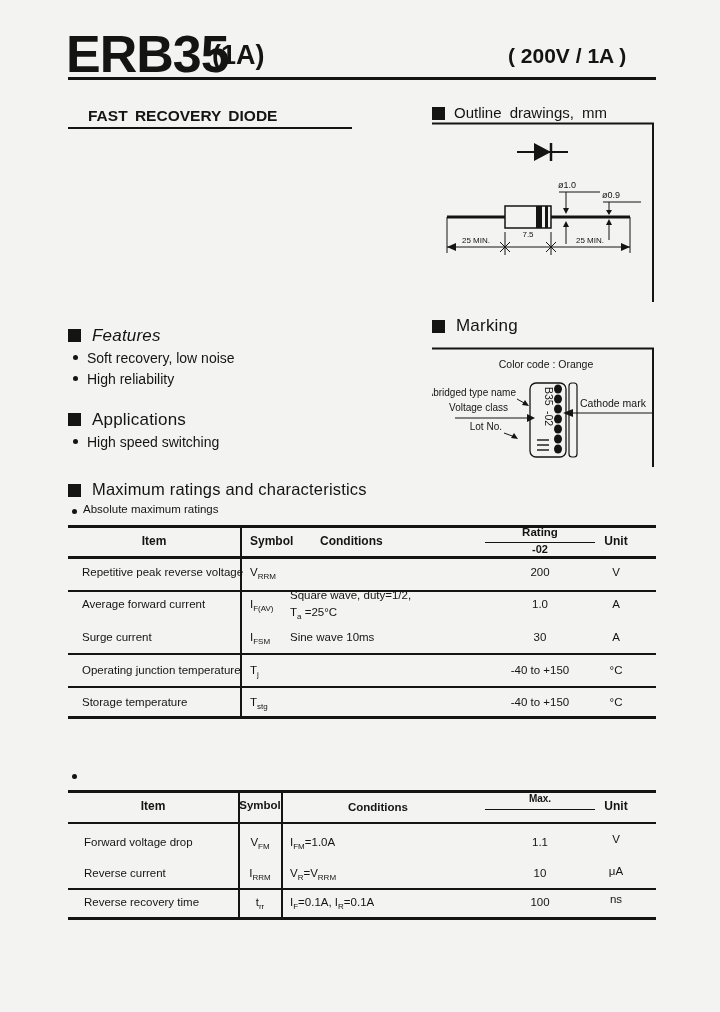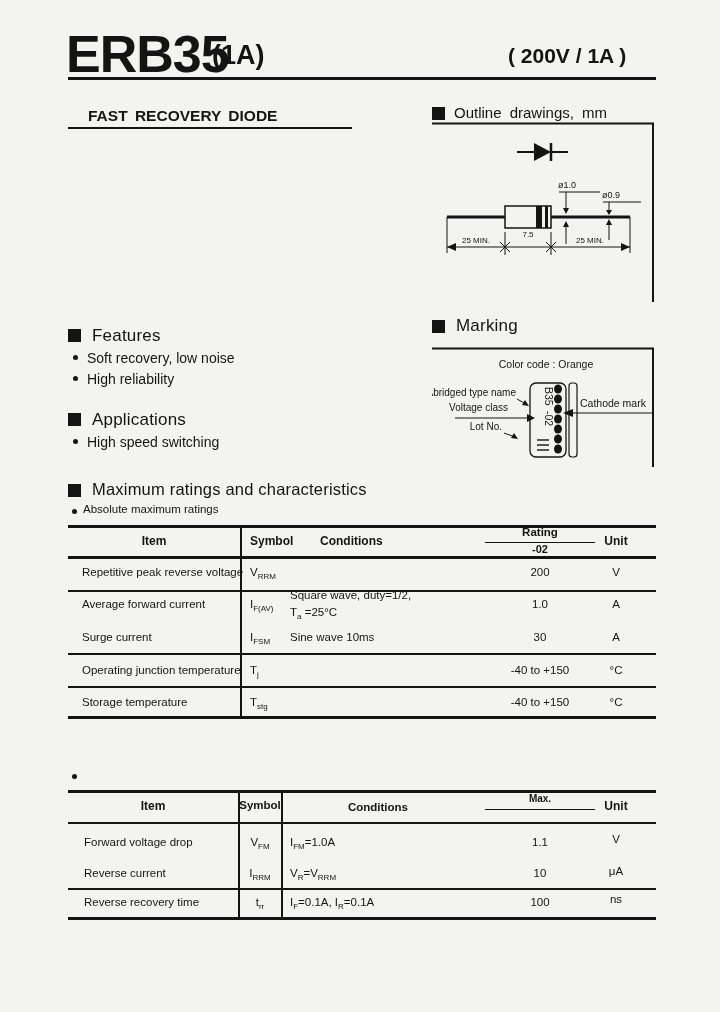--- a/index.html
+++ b/index.html
@@ -92,21 +92,21 @@
       <line x1="68" y1="130" x2="78" y2="120" stroke-width="1"></line>
       <line x1="114" y1="120" x2="124" y2="130" stroke-width="1"></line>
       <line x1="114" y1="130" x2="124" y2="120" stroke-width="1"></line>
       <text x="44" y="121" font-size="8" text-anchor="middle">25 MIN.</text>
       <text x="96" y="115" font-size="8" text-anchor="middle">7.5</text>
       <text x="158" y="121" font-size="8" text-anchor="middle">25 MIN.</text>
     </g>
   </svg>
 
   <div class="blksq" style="left:68px; top:329px;"></div>
-  <div class="sec-title" style="left:92px; top:326px;">Features</div>
+  <div class="sec-title" style="left:92px; top:326px;font-style:italic;">Features</div>
   <span class="bullet" style="left:73px; top:355px;"></span>
   <div class="li" style="left:87px; top:350px;">Soft recovery, low noise</div>
   <span class="bullet" style="left:73px; top:376px;"></span>
   <div class="li" style="left:87px; top:371px;">High reliability</div>
 
   <div class="blksq" style="left:68px; top:413px;"></div>
   <div class="sec-title" style="left:92px; top:410px;">Applications</div>
   <span class="bullet" style="left:73px; top:439px;"></span>
   <div class="li" style="left:87px; top:434px;">High speed switching</div>
 

